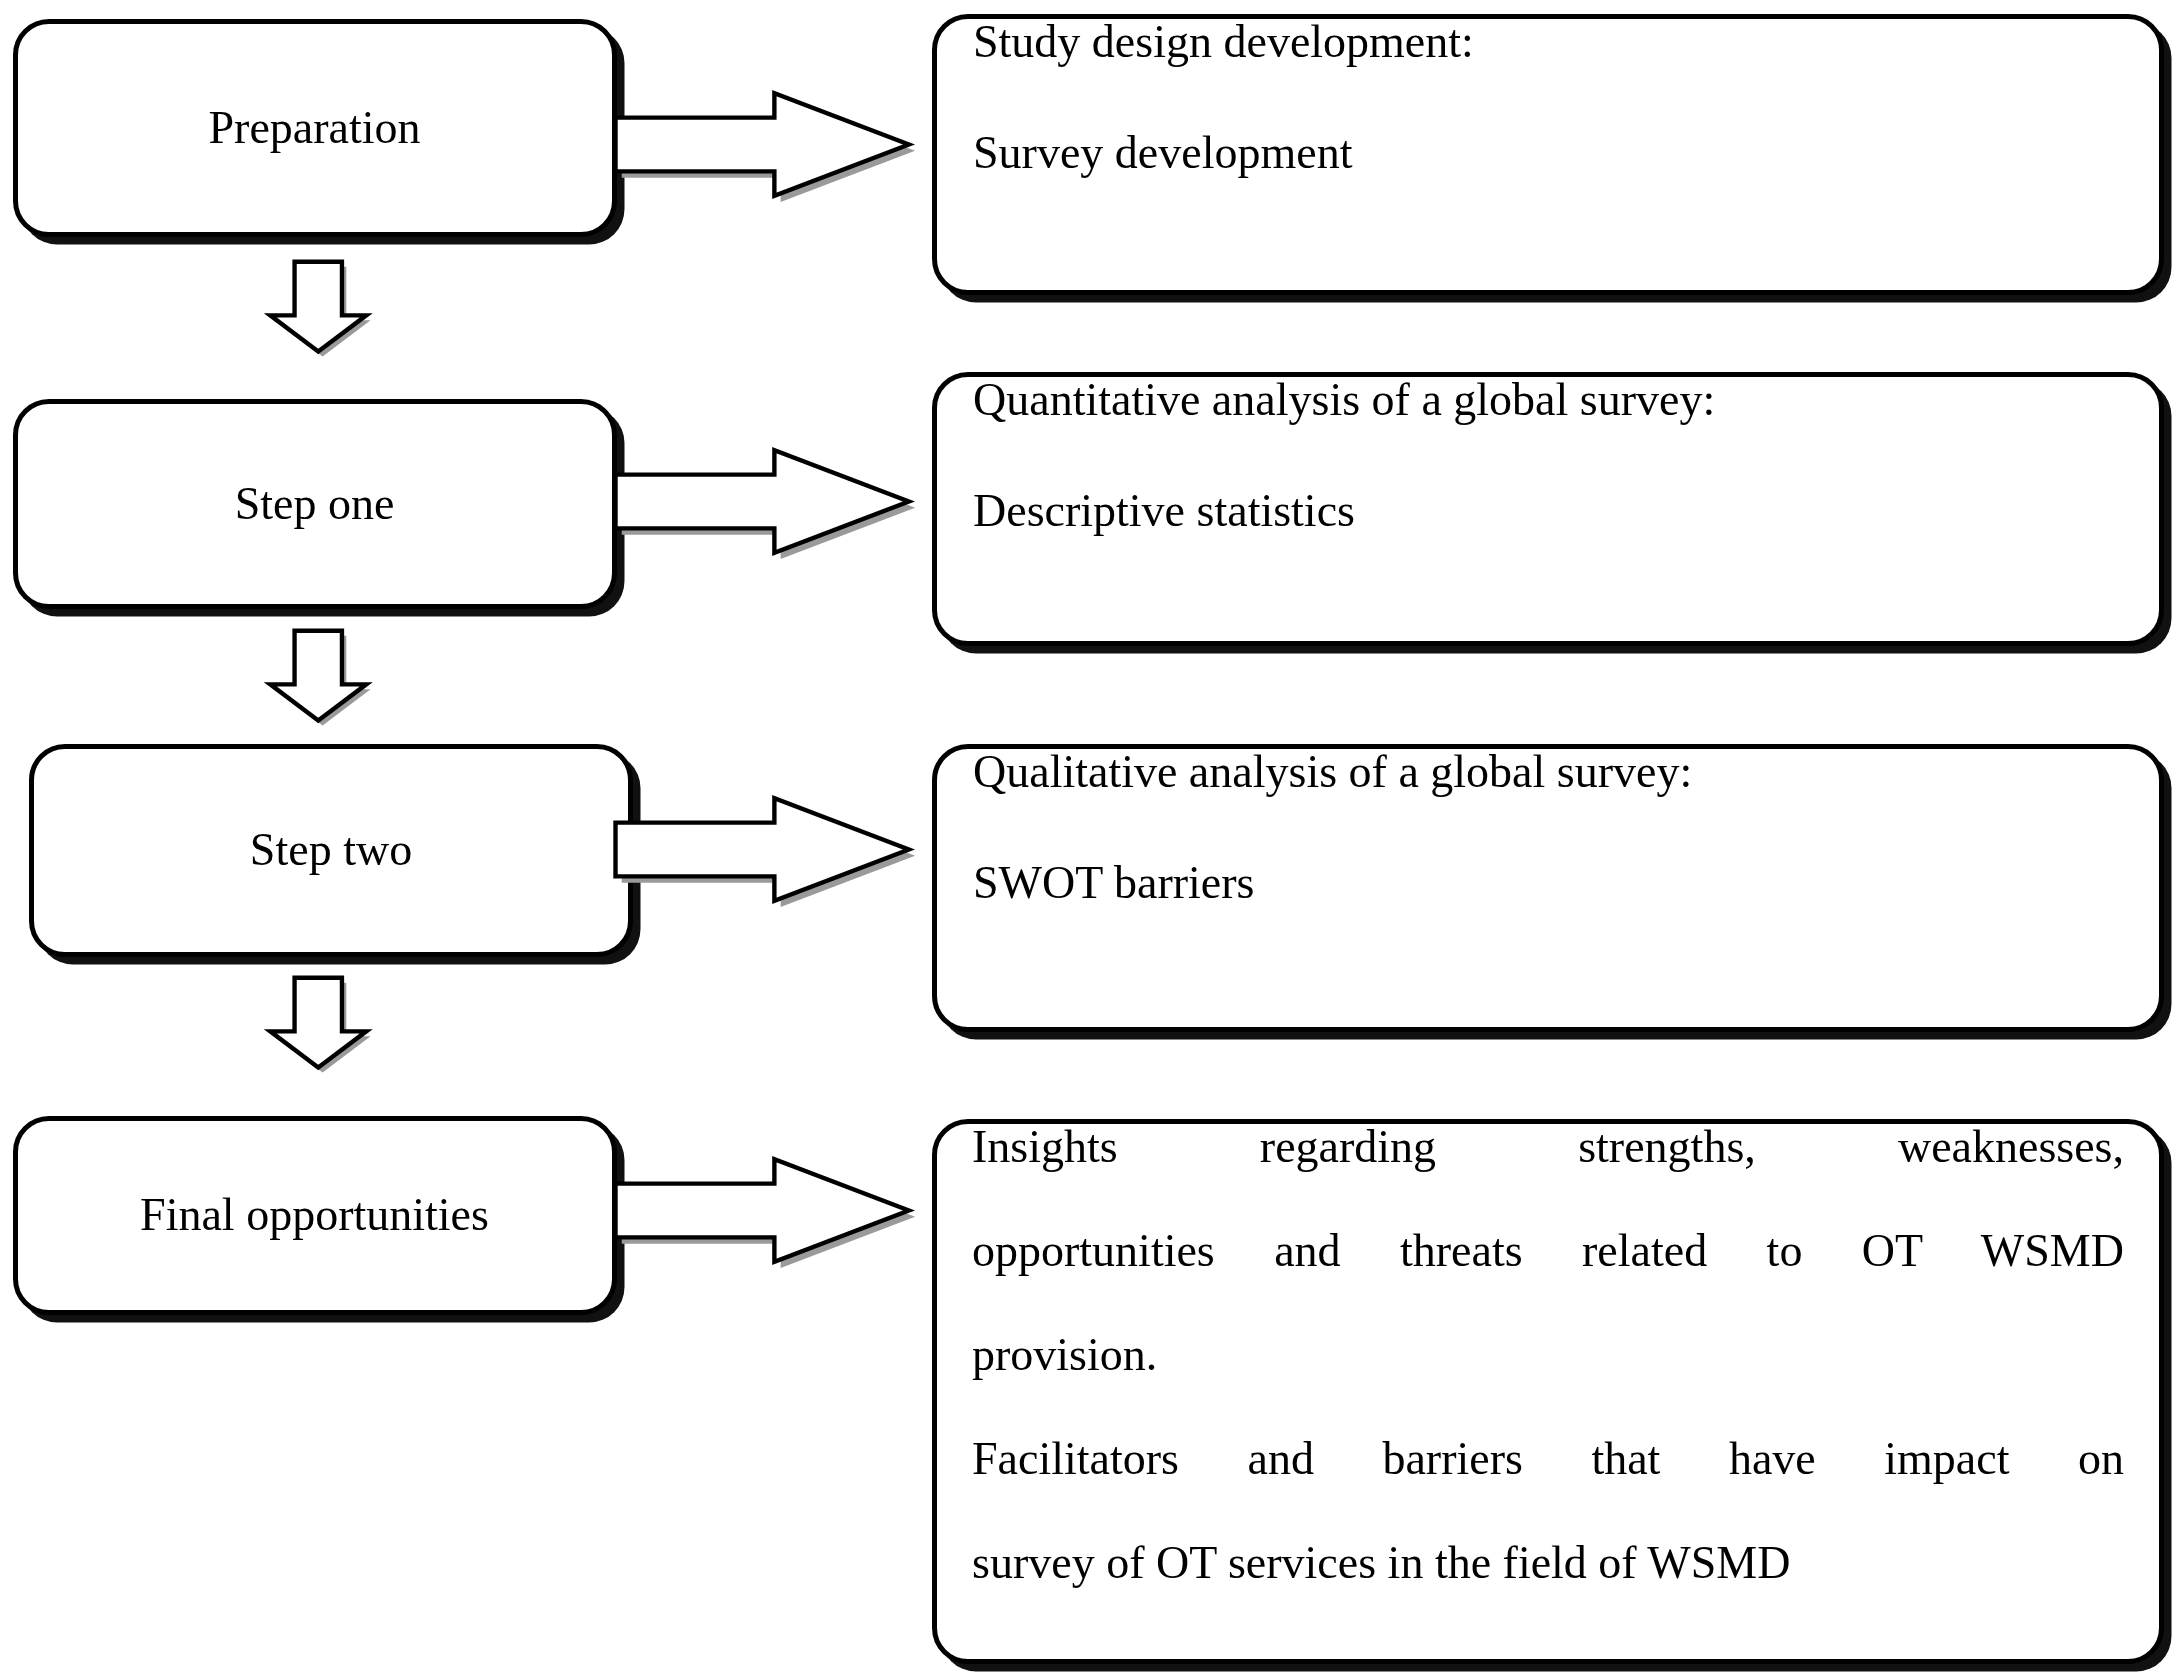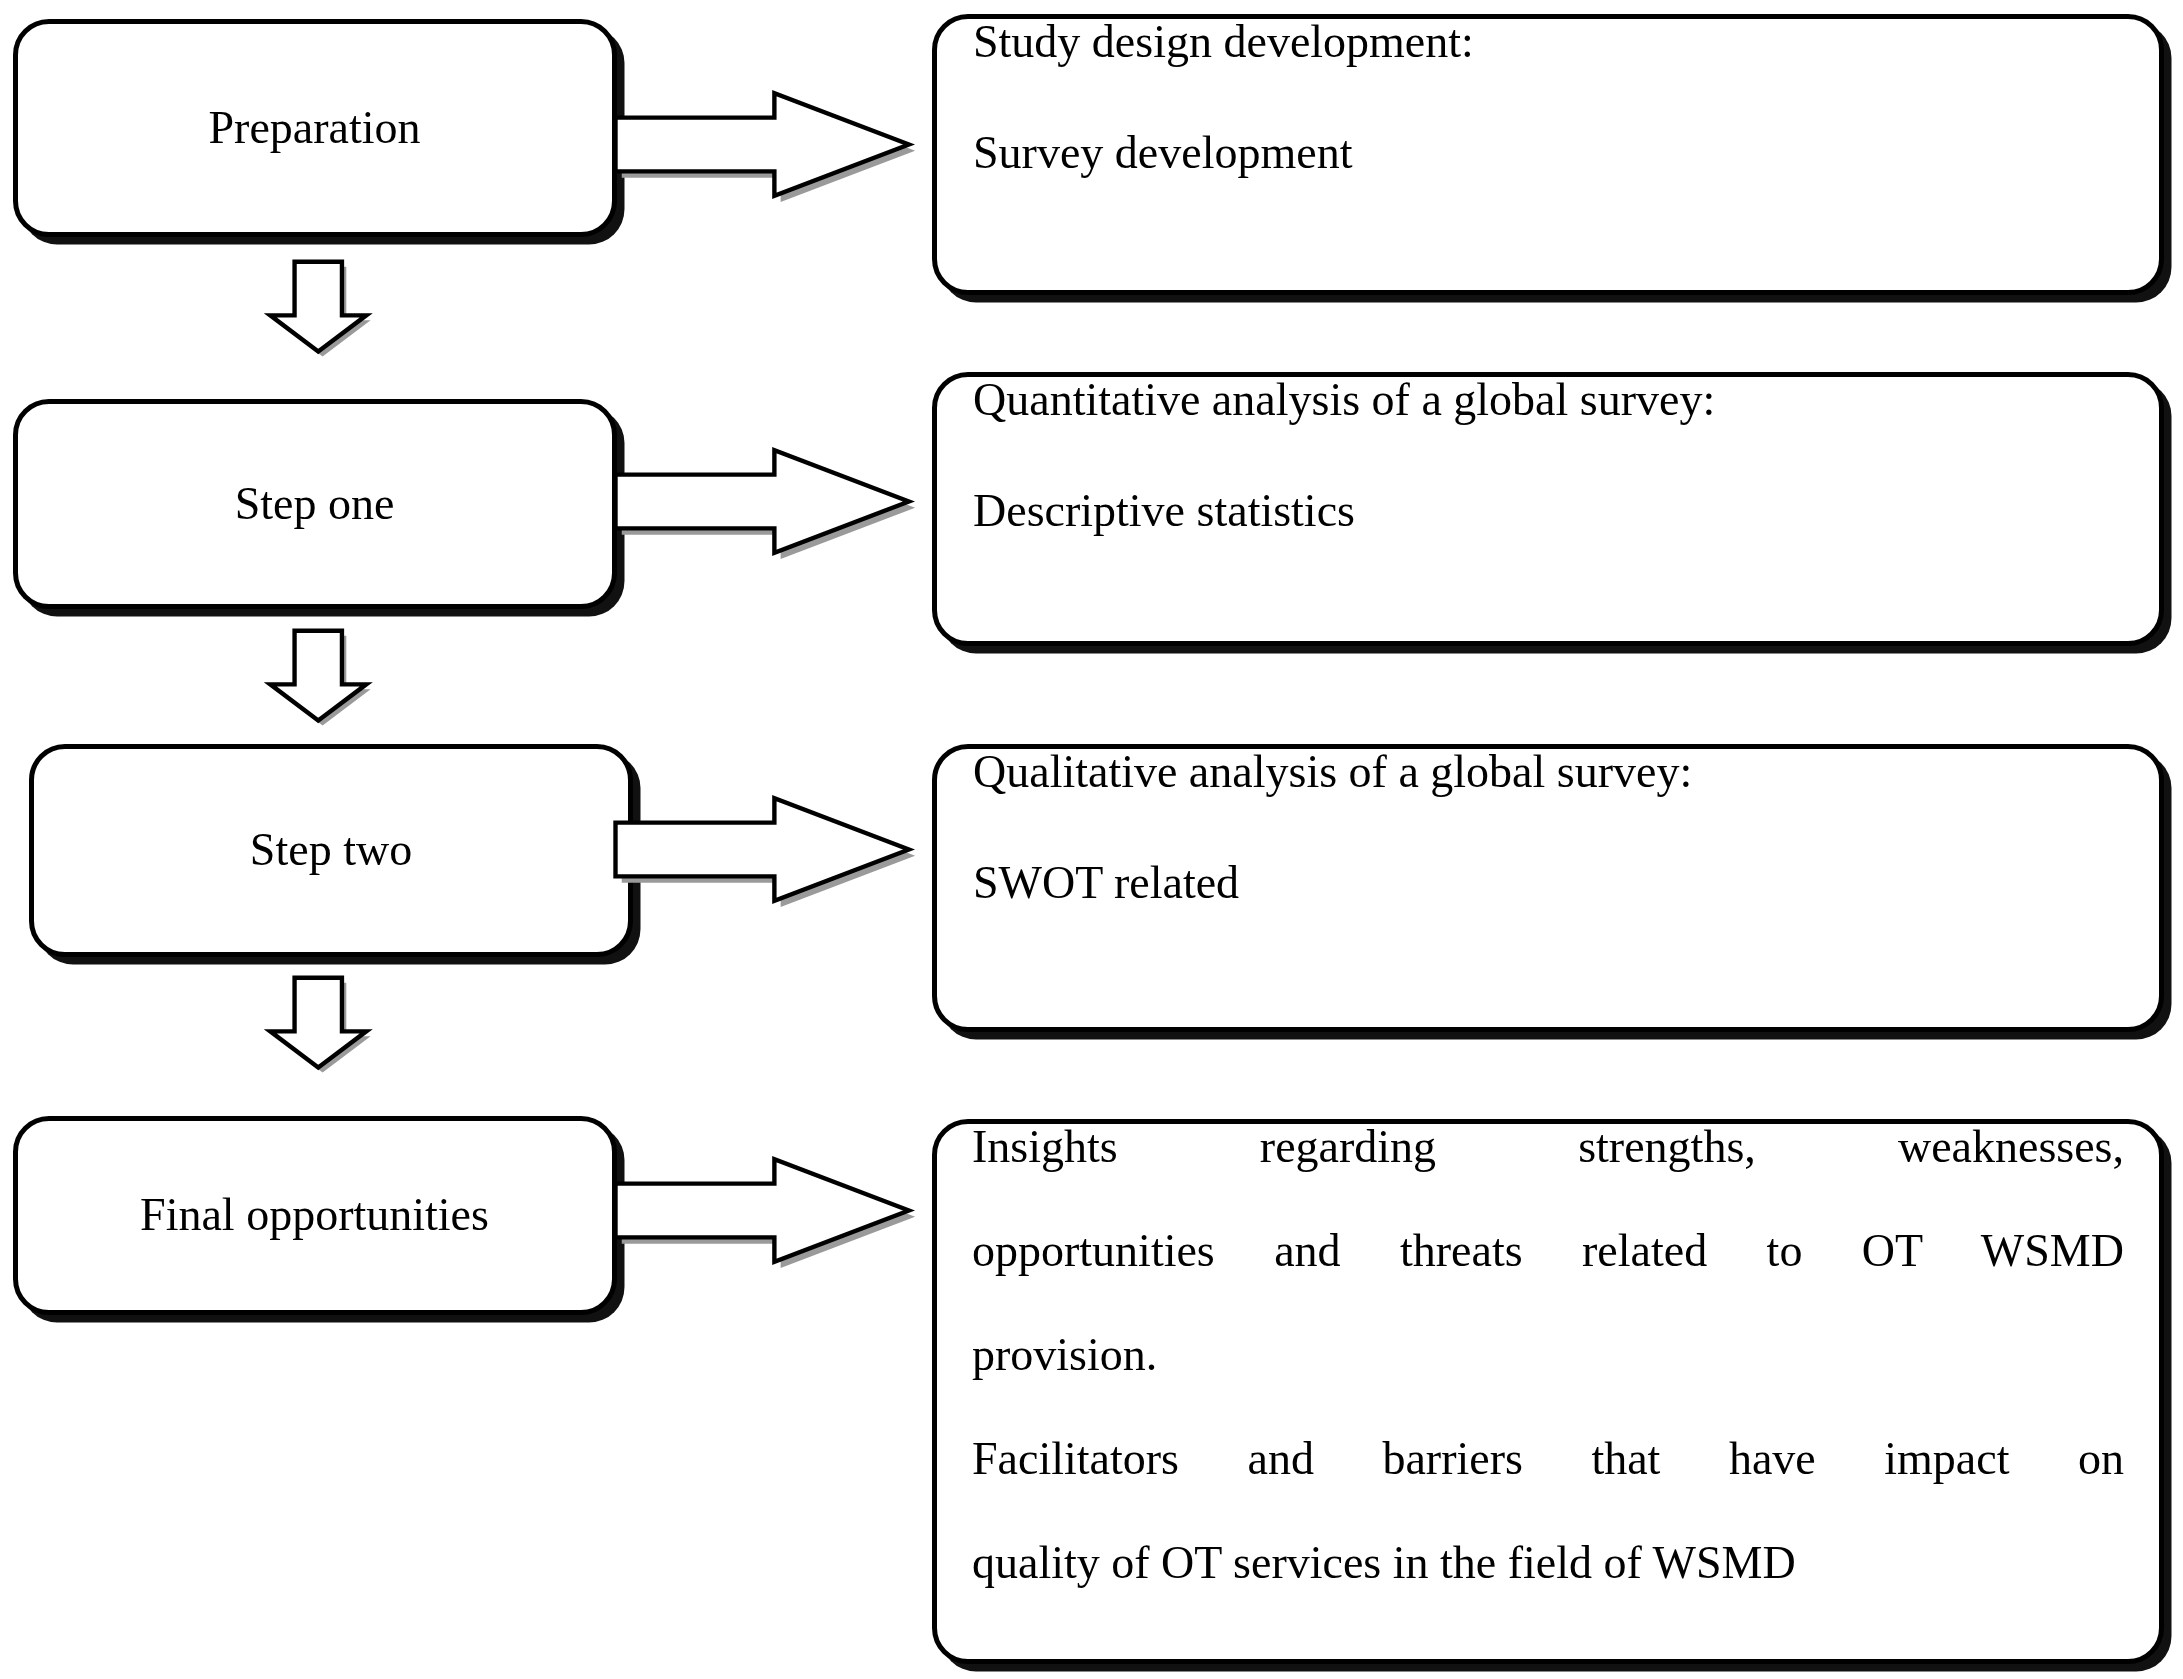--- a/index.html
+++ b/index.html
@@ -164,21 +164,21 @@
   <div class="arrow" style="left:613px; top:793px; width:304px; height:113px;">
     <svg width="304" height="113" viewBox="0 0 486 180">
       <polygon class="arrow-shadow" points="14,57 268,57 268,18 483,100 268,182 268,143 14,143"></polygon>
       <polygon class="arrow-shape" points="4,47 258,47 258,8 473,90 258,172 258,133 4,133"></polygon>
     </svg>
   </div>
 
   <div class="flowbox" style="left:932px; top:744px; width:1232px; height:288px;">
     <div class="detail-body">
       <span class="detail-line">Qualitative analysis of a global survey:</span>
-      <span class="detail-line">SWOT related</span>
+      <span class="detail-line">SWOT barriers</span>
     </div>
   </div>
 
   <div class="arrow" style="left:263px; top:974px; width:113px; height:101px;">
     <svg width="113" height="101" viewBox="0 0 180 162">
       <polygon class="arrow-shadow" points="57,14 133,14 133,100 172,100 95,158 18,100 57,100"></polygon>
       <polygon class="arrow-shape" points="50,6 126,6 126,92 165,92 88,150 11,92 50,92"></polygon>
     </svg>
   </div>
 
@@ -195,19 +195,19 @@
 
   <div class="flowbox" style="left:932px; top:1119px; width:1232px; height:545px;">
     <div class="para-block">
       <p class="para">
         <span class="jline">Insights regarding strengths, weaknesses,</span>
         <span class="jline">opportunities and threats related to OT WSMD</span>
         <span class="jline last">provision.</span>
       </p>
       <p class="para">
         <span class="jline">Facilitators and barriers that have impact on</span>
-        <span class="jline last">quality of OT services in the field of WSMD</span>
+        <span class="jline last">survey of OT services in the field of WSMD</span>
       </p>
     </div>
   </div>
 
 </div>
 
 
 </body></html>

